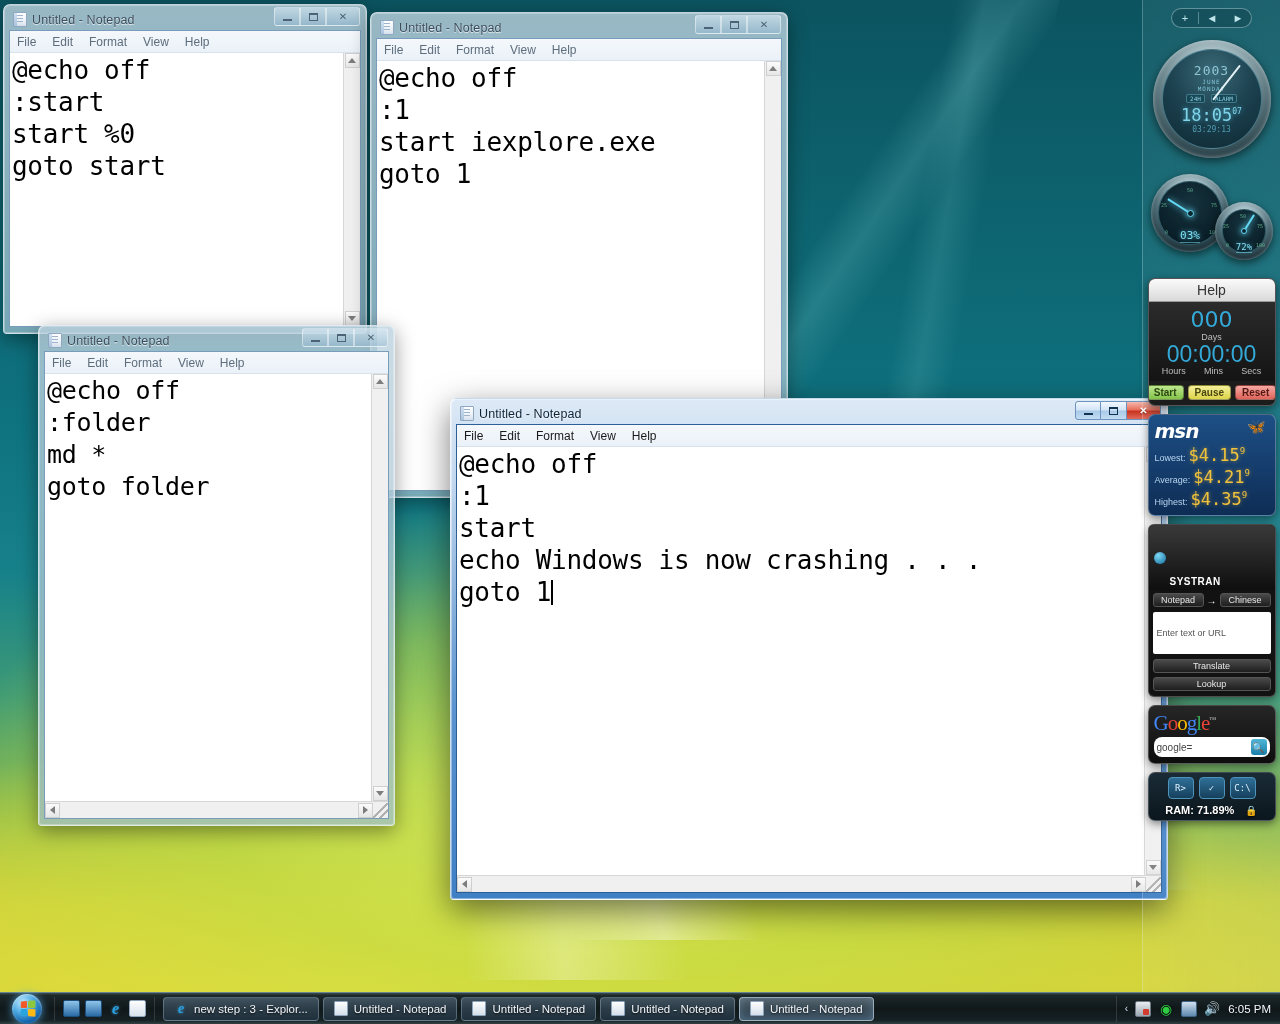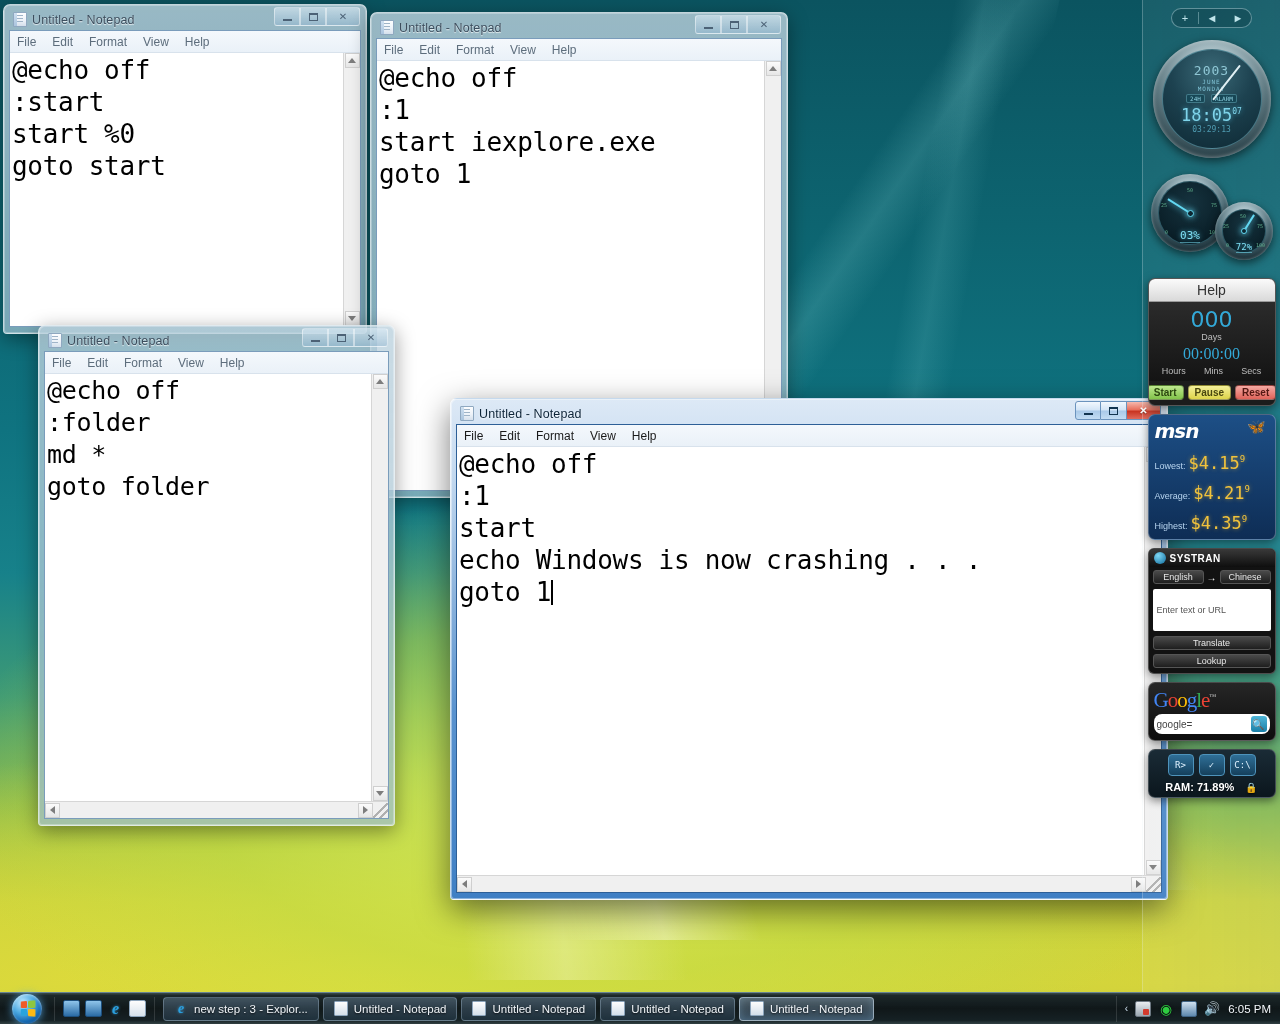--- a/index.html
+++ b/index.html
@@ -182,50 +182,50 @@
 
   
   #timer-gadget { width:128px; margin:12px auto 0; border-radius:7px; overflow:hidden;
     background:#1c1c1c; box-shadow:0 3px 10px rgba(0,0,0,0.5);
     border:1px solid rgba(255,255,255,0.25); }
   .timer-head { background:linear-gradient(to bottom,#fbfbfb,#d9d9d9); text-align:center;
     font-size:14px; color:#333; padding:3px 0; border-bottom:1px solid #9a9a9a; }
   .timer-body { background:linear-gradient(to bottom,#2b2b2b,#141414); padding:6px 4px 5px; text-align:center; }
   .timer-days { font-family:"DejaVu Sans", sans-serif; font-size:22px; color:#33a9d8; line-height:24px; }
   .timer-lbl { font-size:9px; color:#bdbdbd; }
-  .timer-clock { font-family:Liberation Serif, serif; font-size:16px; color:#33a9d8; line-height:24px; }
+  .timer-clock { font-family:Liberation Sans, sans-serif; font-size:23px; color:#33a9d8; line-height:24px; }
   .timer-units { display:flex; justify-content:space-around; font-size:9px; color:#bdbdbd; }
   .timer-btns { display:flex; gap:4px; justify-content:center; padding:4px 3px 5px; }
   .tbtn2 { font-size:10px; border-radius:4px; padding:1px 6px; border:1px solid rgba(0,0,0,0.35);
     font-weight:bold; }
   .tb-start { background:linear-gradient(to bottom,#bfe88f,#82c34a); color:#2c4710; }
   .tb-pause { background:linear-gradient(to bottom,#f4f09a,#ddd44a); color:#4a470f; }
   .tb-reset { background:linear-gradient(to bottom,#f5a9a2,#e0635a); color:#541813; }
 
   
   #gas-gadget { width:128px; margin:8px auto 0; border-radius:7px; padding:4px 6px 6px;
     background:linear-gradient(to bottom,#1d4f86,#0e2d55); border:1px solid rgba(255,255,255,0.28);
     box-shadow:0 3px 9px rgba(0,0,0,0.45); position:relative; }
   .msn-logo { font-family:"DejaVu Sans", sans-serif; font-weight:bold; font-style:italic; font-size:20px;
     color:#fff; letter-spacing:-1px; }
   .bfly { position:absolute; right:8px; top:3px; font-size:15px; }
-  .gas-row { display:flex; align-items:baseline; gap:3px; margin-top:10px; }
+  .gas-row { display:flex; align-items:baseline; gap:3px; margin-top:2px; }
   .gas-lbl { font-size:9px; color:#b7d4ef; }
   .gas-price { font-family:"DejaVu Sans Mono", monospace; font-size:17px; color:#f0c23c;
     text-shadow:0 0 4px rgba(240,190,60,0.55); }
   .gas-price sup { font-size:9px; }
 
   
   #systran-gadget { width:128px; margin:8px auto 0; border-radius:6px; overflow:hidden;
     background:#121212; border:1px solid rgba(255,255,255,0.25); box-shadow:0 3px 8px rgba(0,0,0,0.45); }
   .sys-head { display:flex; align-items:center; gap:4px; padding:3px 5px;
     background:linear-gradient(to bottom,#3a3a3a,#0e0e0e); }
   .sys-ball { width:12px; height:12px; border-radius:50%;
     background:radial-gradient(circle at 35% 30%,#7fd8f5,#0f6b9c); }
-  .sys-name { font-size:10px; font-weight:bold; color:#fff; letter-spacing:0.5px; }
+  .sys-name { font-size:10px; font-weight:bold; color:#fff; letter-spacing:0.5px;margin-top:48px; }
   .sys-langs { display:flex; align-items:center; gap:3px; padding:3px 4px; }
   .sys-lang { flex:1; text-align:center; font-size:9px; color:#e6e6e6; border-radius:3px; padding:1px 0;
     background:linear-gradient(to bottom,#4a4a4a,#1e1e1e); border:1px solid #555; }
   .sys-arrow { color:#fff; font-size:10px; }
   .sys-input { margin:2px 4px; background:#fff; border-radius:2px; font-size:9px; color:#555; padding:16px 4px; }
   .sys-btns { display:flex; gap:4px; padding:3px 4px 5px;flex-direction:column; }
   .sys-btn { flex:1; text-align:center; font-size:9px; color:#e6e6e6; border-radius:3px; padding:1px 0;
     background:linear-gradient(to bottom,#4a4a4a,#1e1e1e); border:1px solid #555; }
 
   
@@ -607,21 +607,21 @@
       <span class="gas-price"><span>$4.35</span><sup>9</sup></span>
     </div>
   </div>
 
   <div id="systran-gadget">
     <div class="sys-head">
       <div class="sys-ball"></div>
       <div class="sys-name">SYSTRAN</div>
     </div>
     <div class="sys-langs">
-      <div class="sys-lang">English</div>
+      <div class="sys-lang">Notepad</div>
       <div class="sys-arrow">→</div>
       <div class="sys-lang">Chinese</div>
     </div>
     <div class="sys-input">Enter text or URL</div>
     <div class="sys-btns">
       <div class="sys-btn">Translate</div>
       <div class="sys-btn">Lookup</div>
     </div>
   </div>
 

